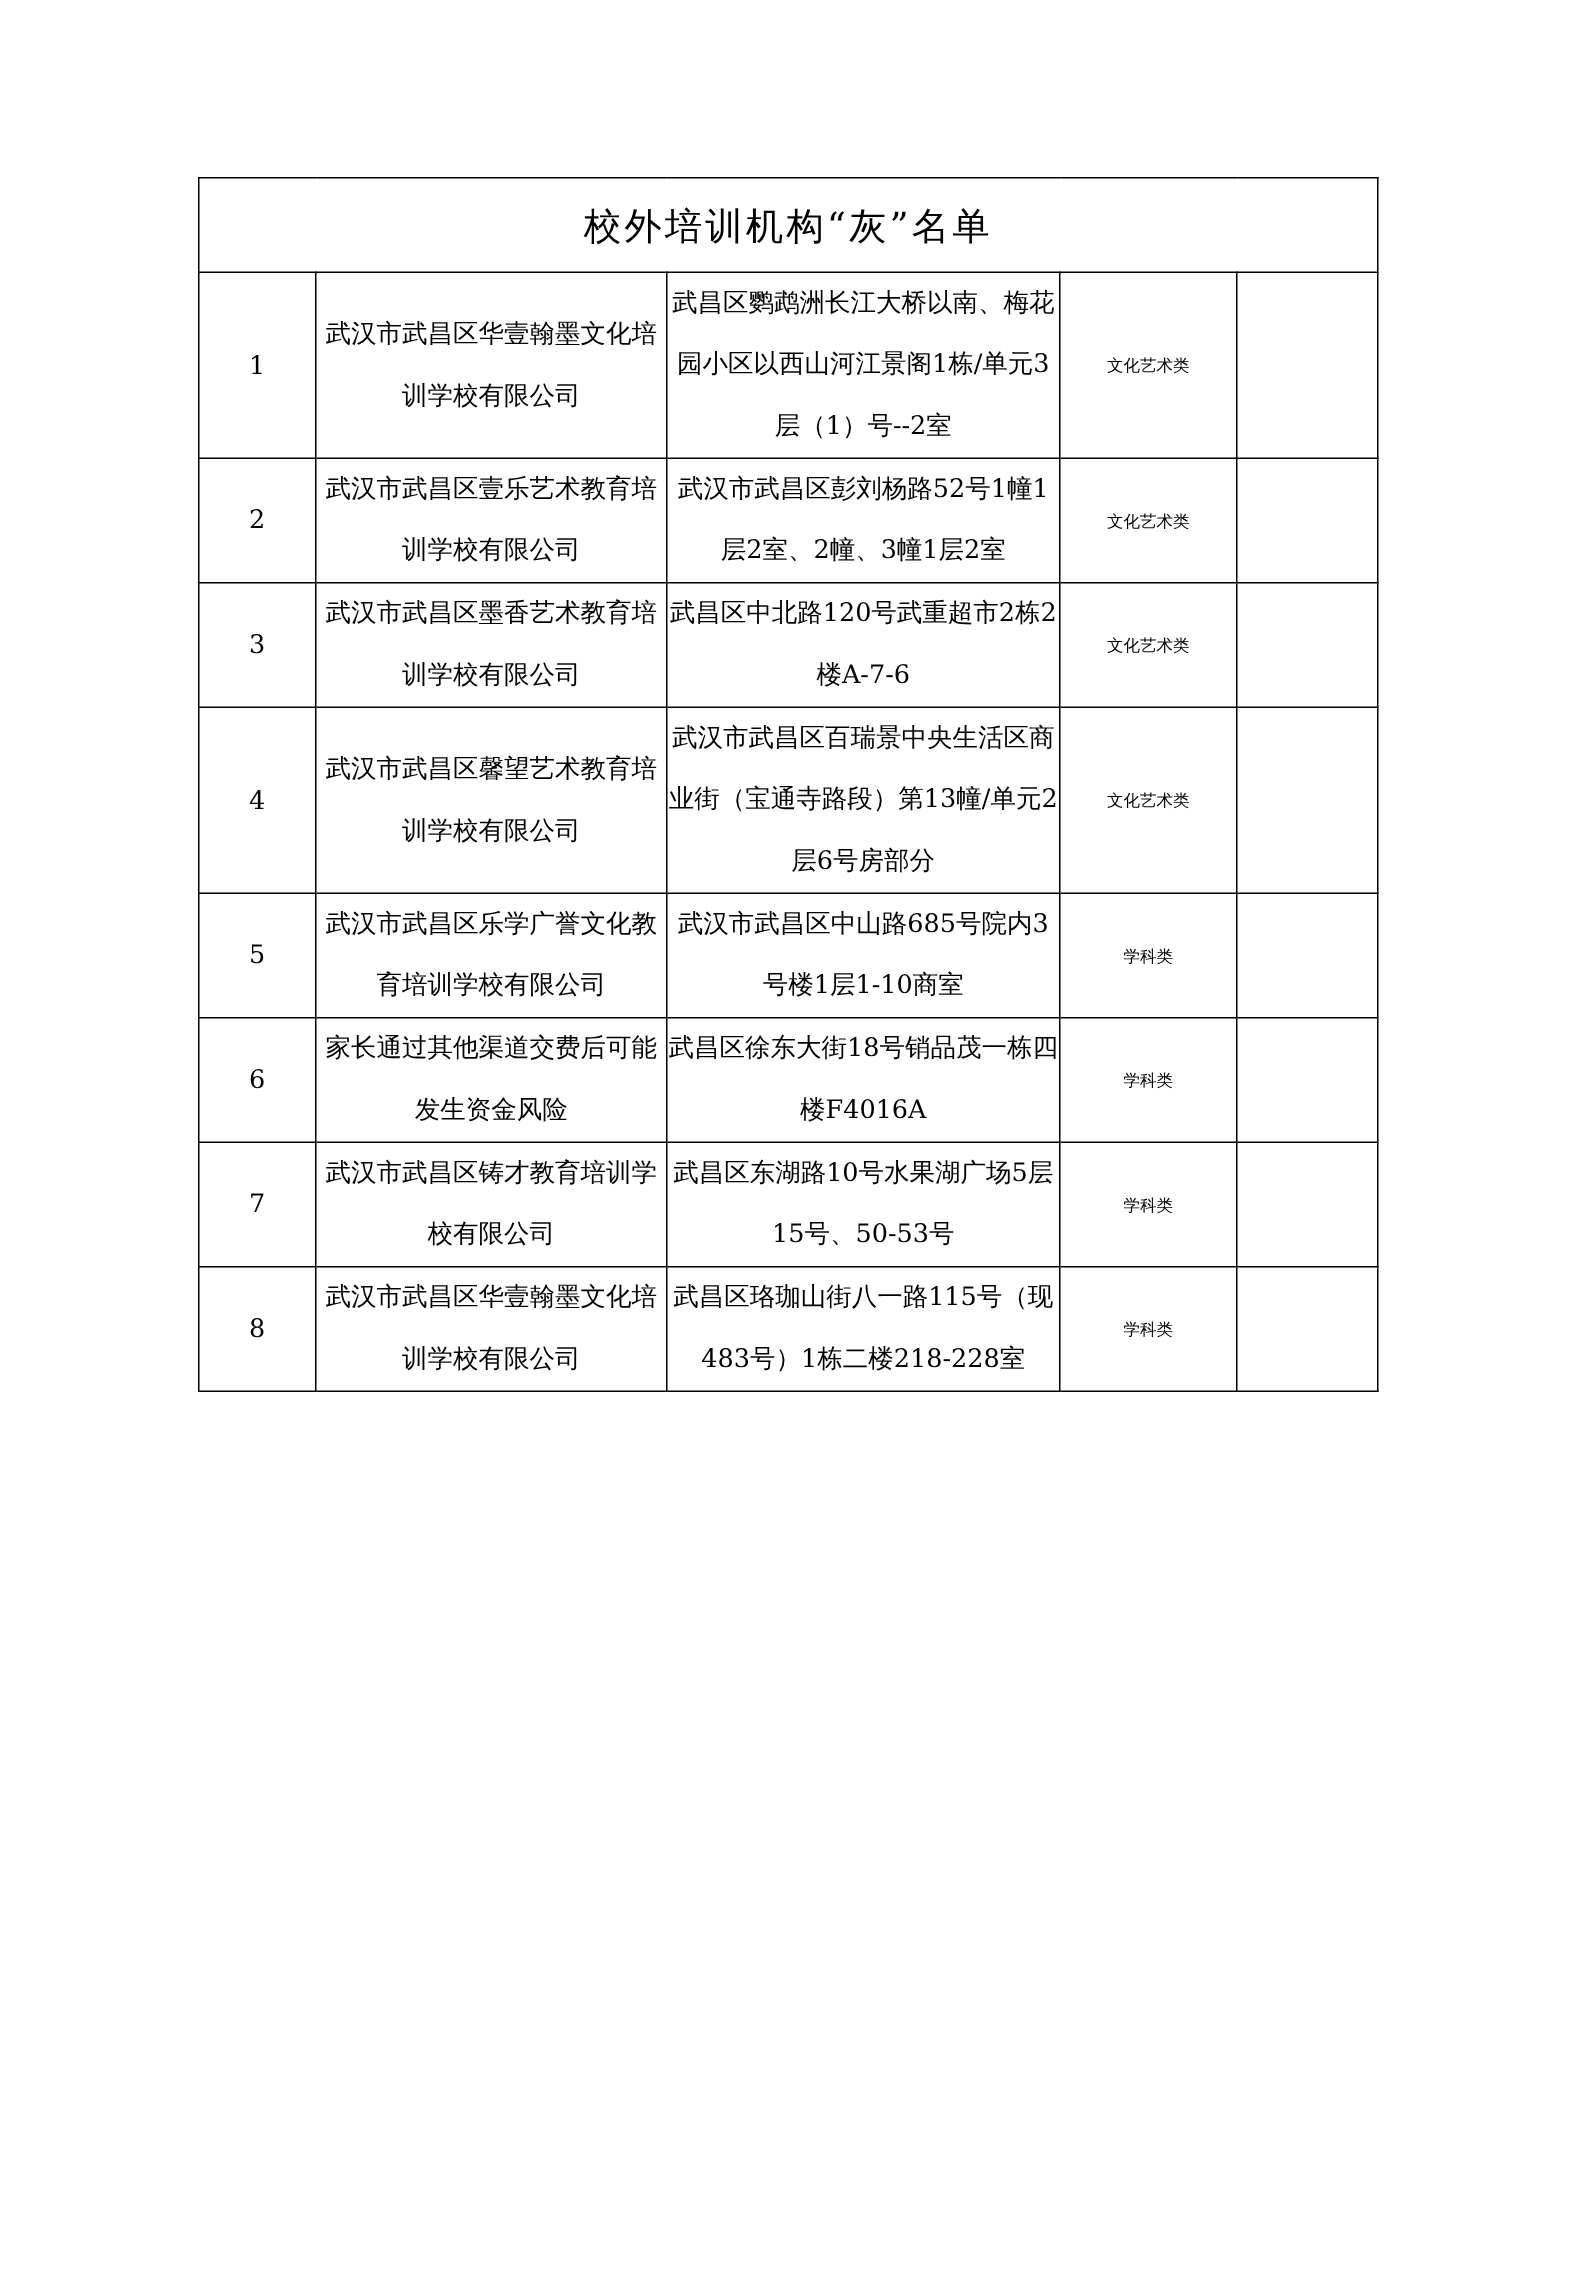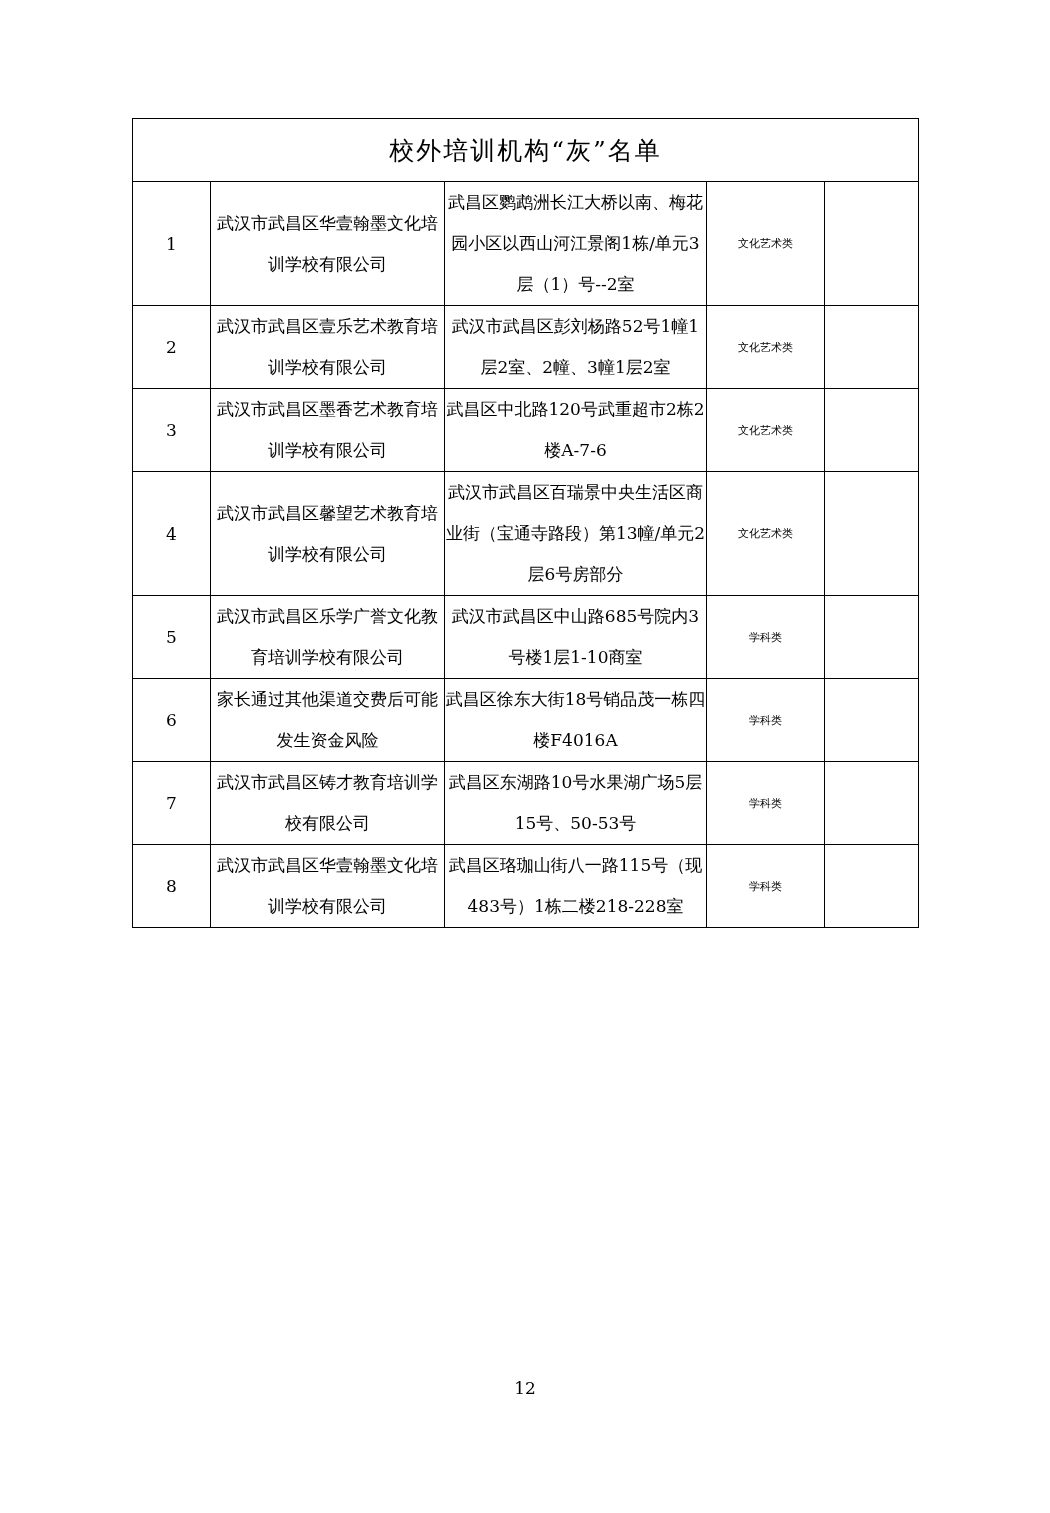--- a/index.html
+++ b/index.html
@@ -165,15 +165,14 @@
         <td class="cell-seq">8</td>
         <td class="cell-text">武汉市武昌区华壹翰墨文化培训学校有限公司</td>
         <td class="cell-text">武昌区珞珈山街八一路115号（现483号）1栋二楼218-228室</td>
         <td class="cell-type">学科类</td>
         <td class="cell-note"></td>
       </tr>
 
     </tbody>
   </table>
 
-  <div class="page-number">12</div>
 
 </div>
 
 </body></html>

